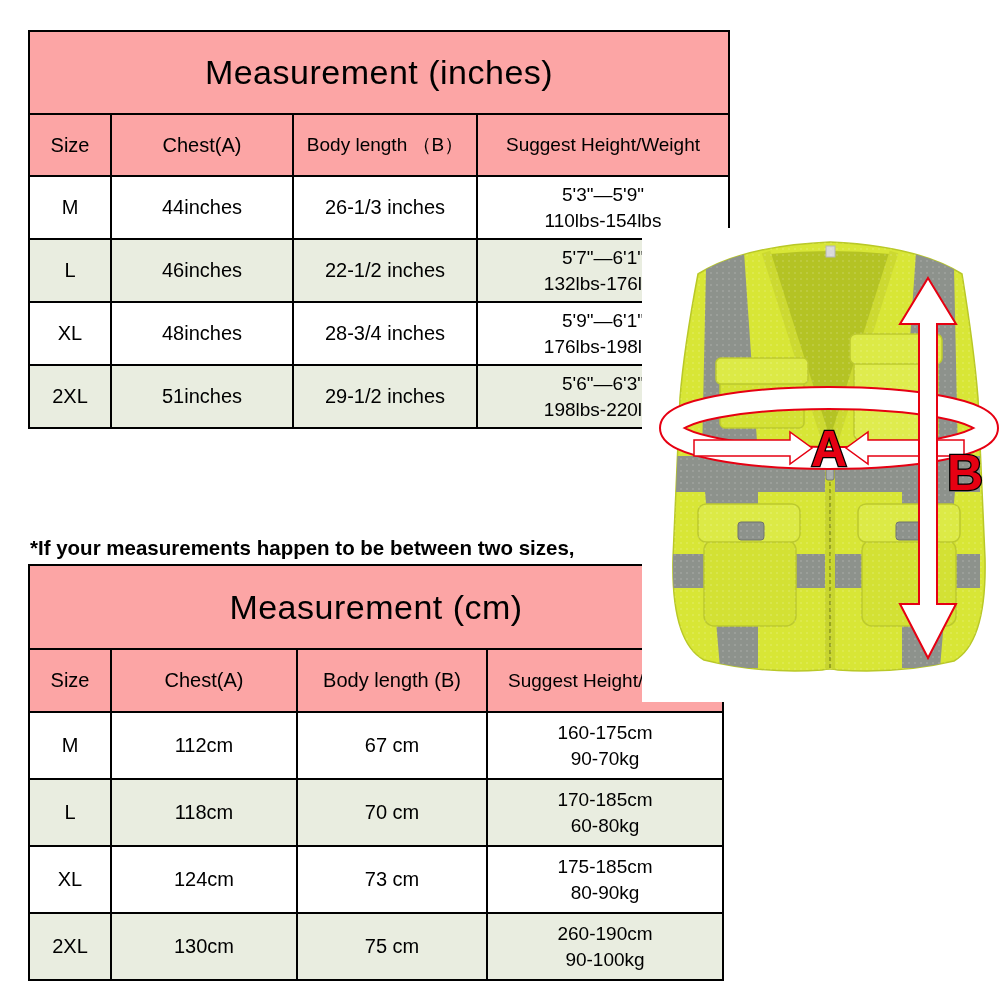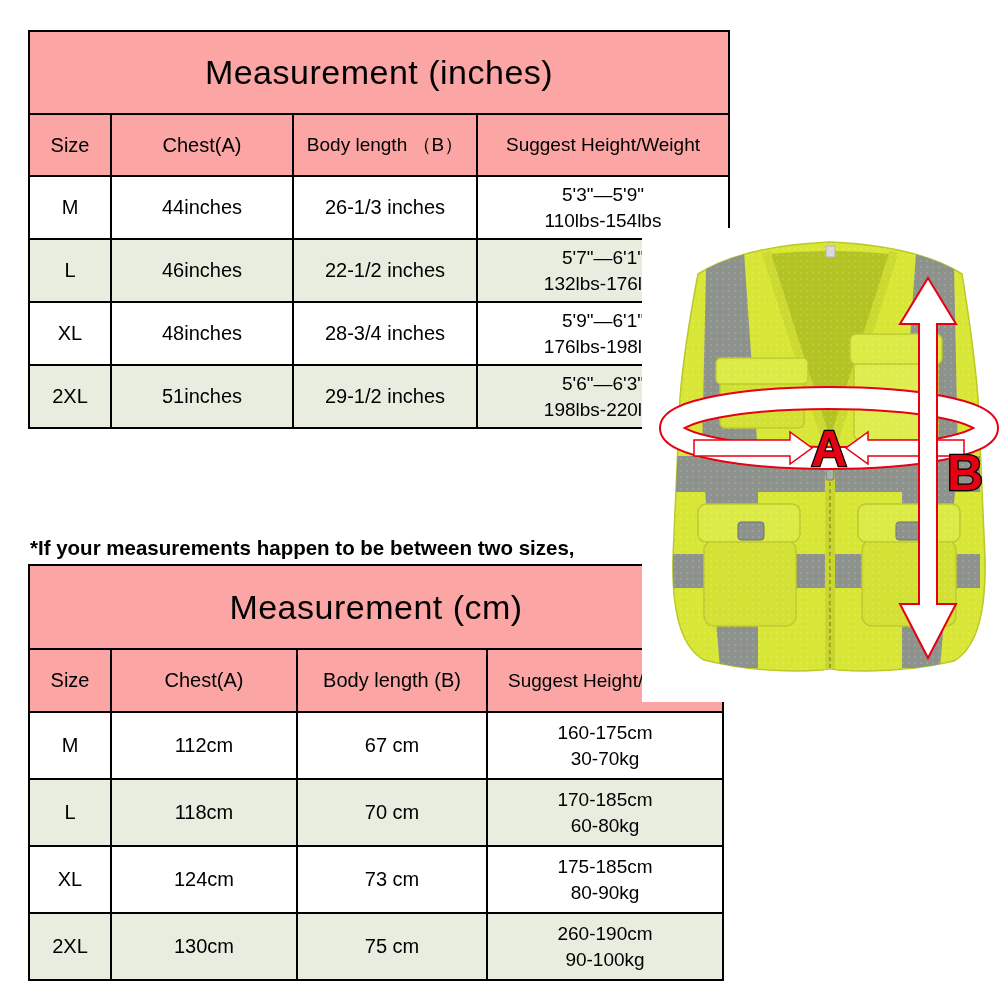--- a/index.html
+++ b/index.html
@@ -127,21 +127,21 @@
     <th class="colhead">Chest(A)</th>
     <th class="colhead">Body length (B)</th>
     <th class="colhead small">Suggest Height/Weight</th>
   </tr>
   <tr class="row-white">
     <td class="cell">M</td>
     <td class="cell">112cm</td>
     <td class="cell">67 cm</td>
     <td class="cell cell-two-line">
       <div>160-175cm</div>
-      <div>30-70kg</div>
+      <div>90-70kg</div>
     </td>
   </tr>
   <tr class="row-alt">
     <td class="cell">L</td>
     <td class="cell">118cm</td>
     <td class="cell">70 cm</td>
     <td class="cell cell-two-line">
       <div>170-185cm</div>
       <div>60-80kg</div>
     </td>

